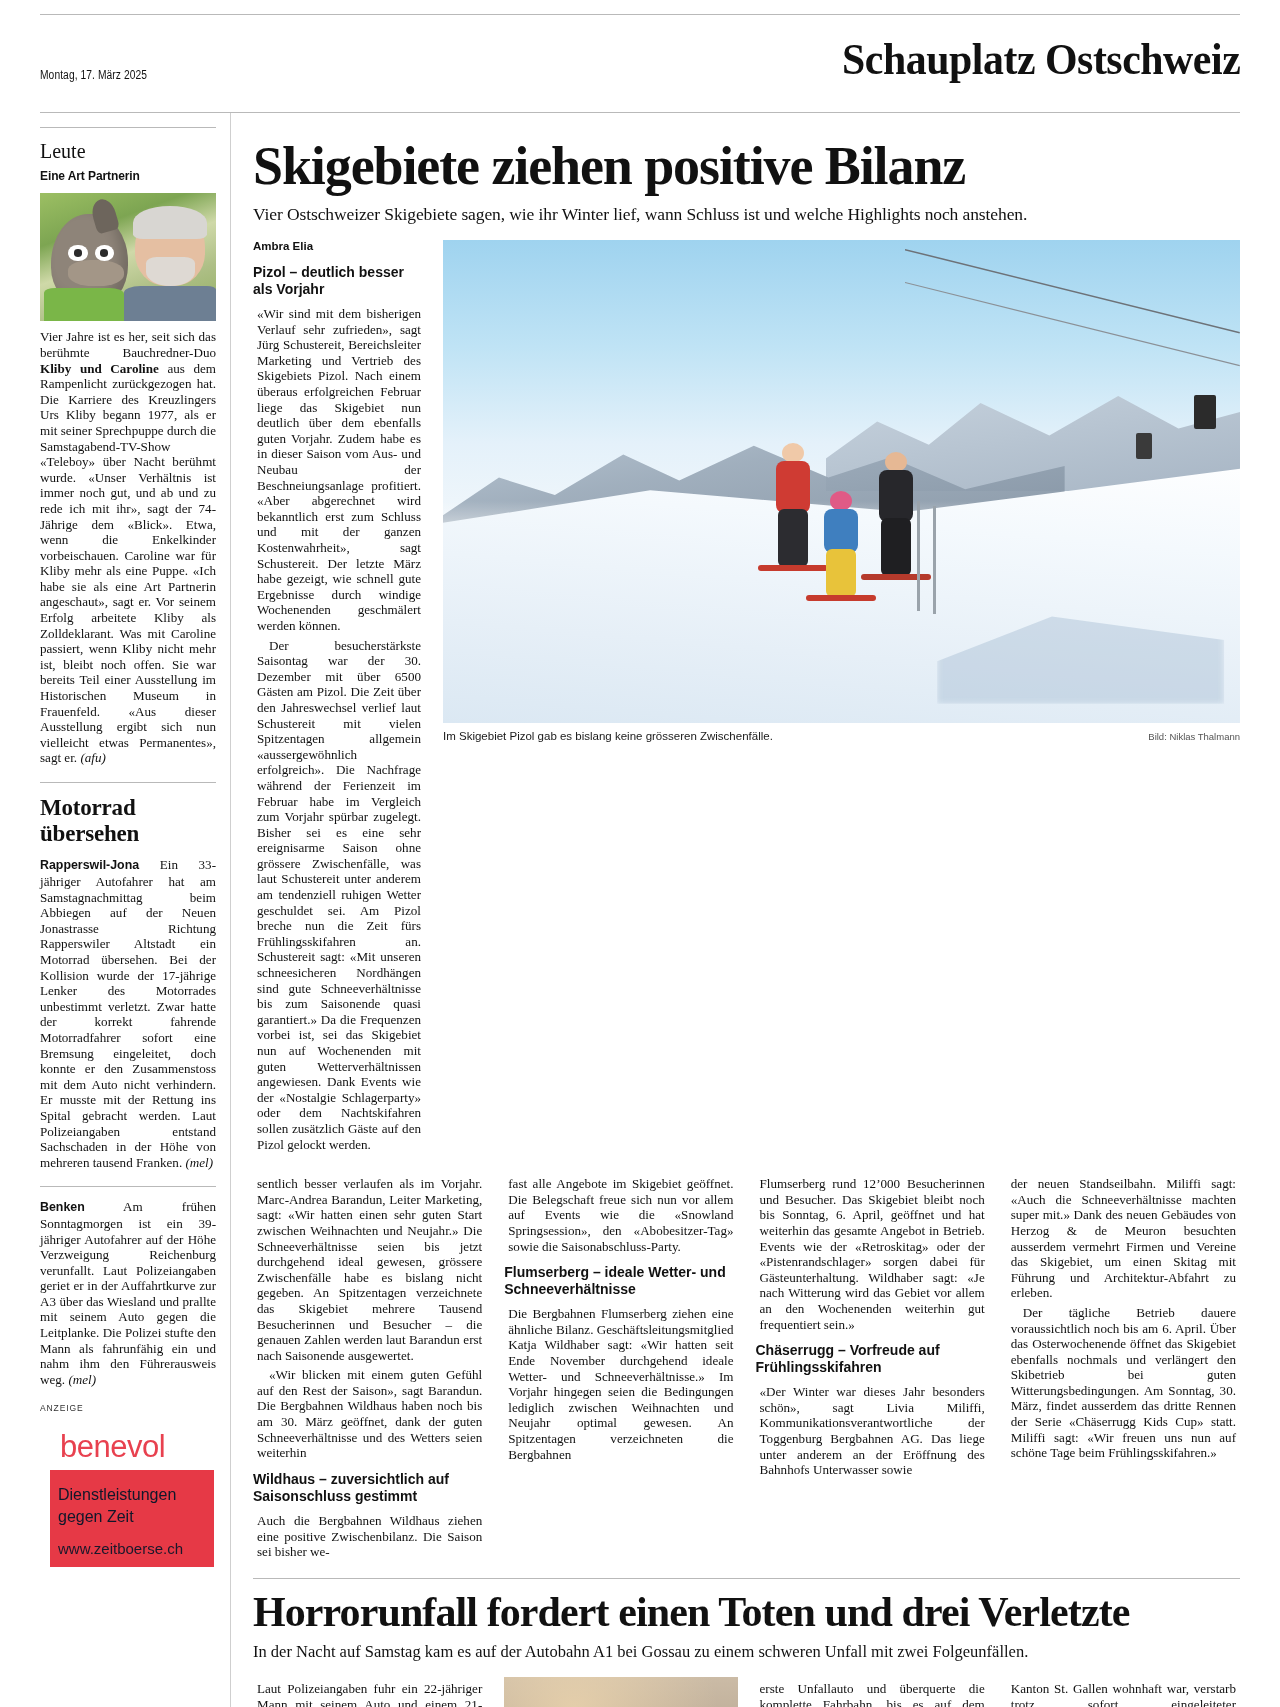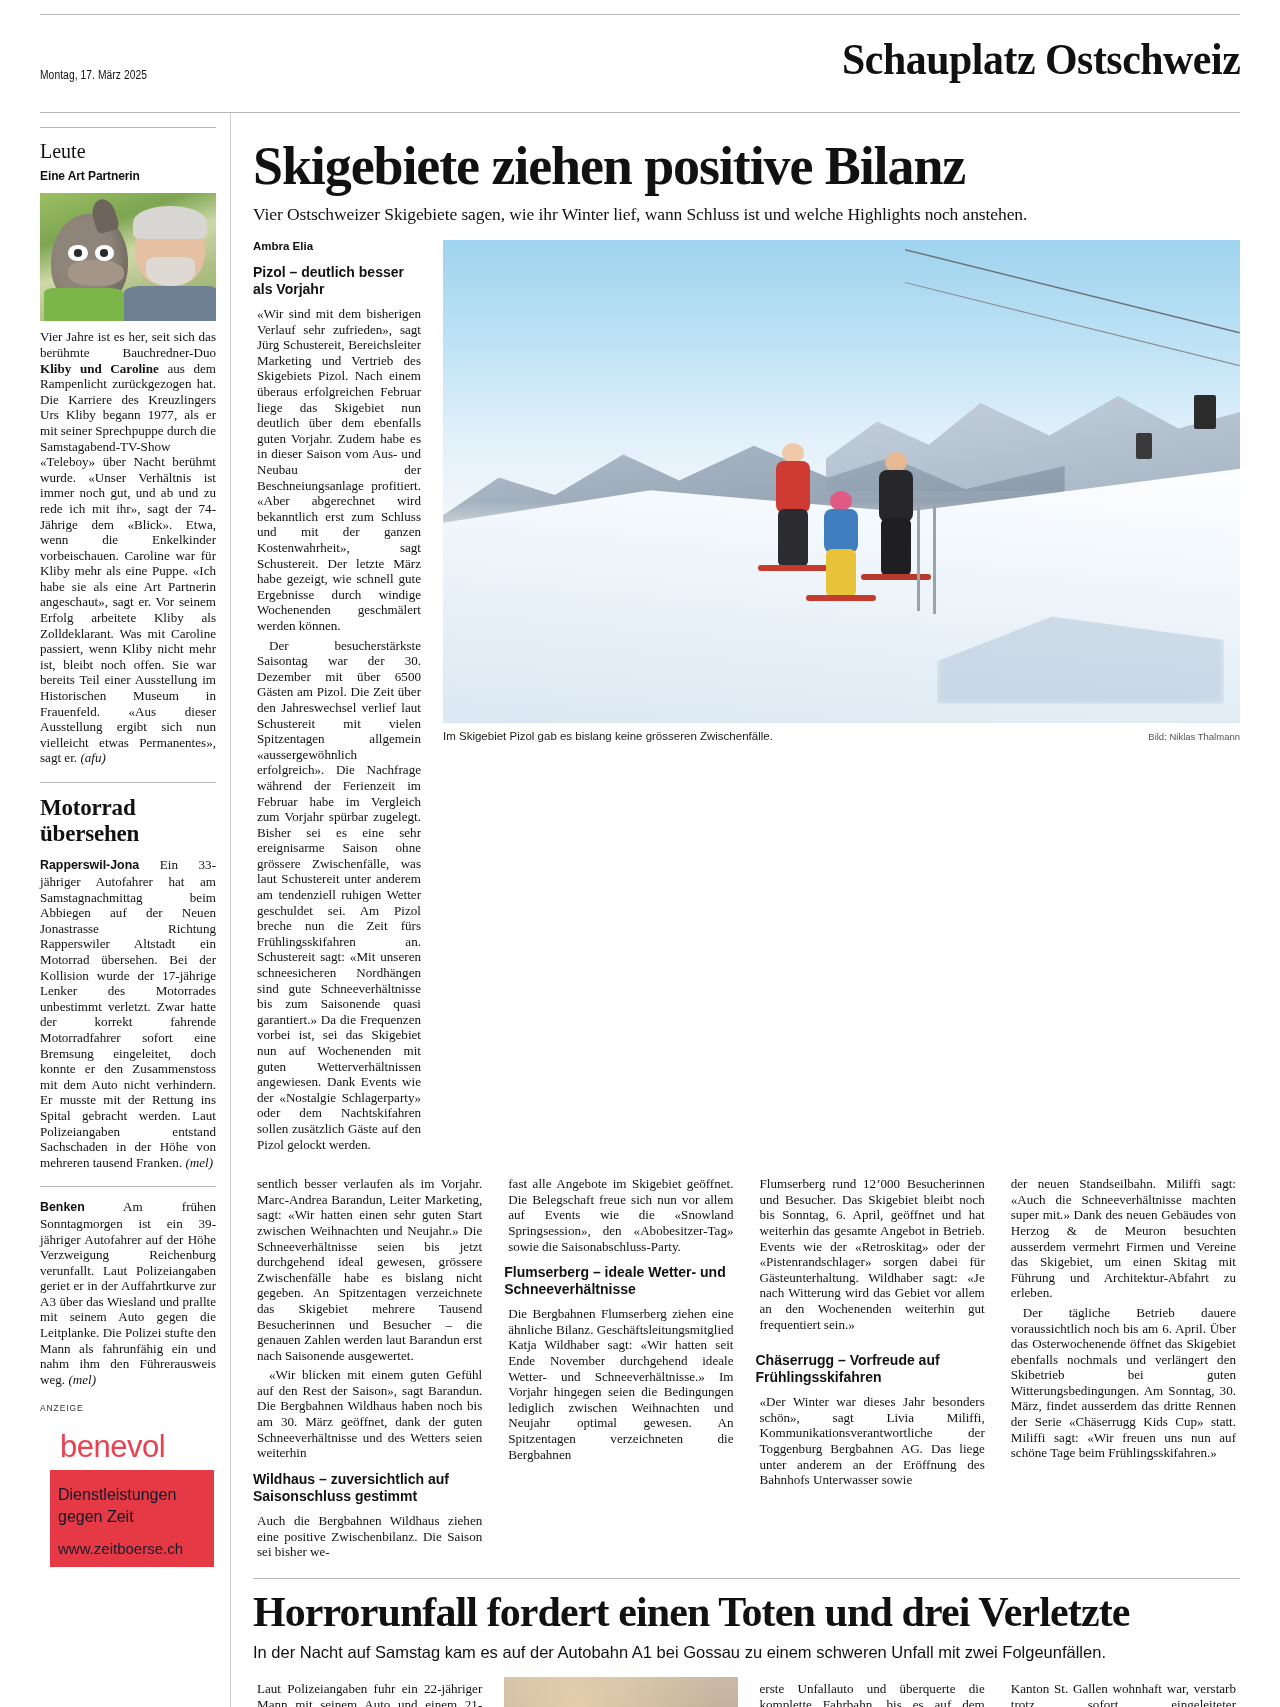--- a/index.html
+++ b/index.html
@@ -279,21 +279,21 @@
   .four-cols > .colx{ flex:1 1 0; min-width:0; }
 
   
   .art2{ margin-top:14px; }
   .headline-2{
     font-family:"Liberation Serif", serif;
     font-weight:700; font-size:42px; line-height:1.04;
     letter-spacing:-.9px; margin:12px 0 8px 0;
   }
   .deck2{
-    font-family:Liberation Sans, sans-serif;
+    font-family:Liberation Serif, serif;
     font-size:16.5px; line-height:1.25; margin:0 0 14px 0;
   }
   .art2-row{ display:flex; gap:18px; align-items:flex-start;}
   .art2-col{ flex:1 1 0; min-width:0;}
   .crash-photo{
     width:100%; height:335px; position:relative; overflow:hidden;
     background:linear-gradient(180deg,#c9b9a4 0%,#b5a characters 0%);
     background:linear-gradient(180deg,#cbbba6 0%,#a89781 40%,#8d8170 70%,#6f6658 100%);
   }
   .cp-car{
@@ -443,21 +443,21 @@
           </div>
 
           <div class="colx">
             <p class="col-text">fast alle Angebote im Skigebiet geöffnet. Die Belegschaft freue sich nun vor allem auf Events wie die «Snowland Springsession», den «Abobesitzer-Tag» sowie die Saisonabschluss-Party.</p>
             <h4 class="sub-head" style="margin-top:10px;">Flumserberg – ideale Wetter- und Schneeverhältnisse</h4>
             <p class="col-text">Die Bergbahnen Flumserberg ziehen eine ähnliche Bilanz. Geschäftsleitungsmitglied Katja Wildhaber sagt: «Wir hatten seit Ende November durchgehend ideale Wetter- und Schneeverhältnisse.» Im Vorjahr hingegen seien die Bedingungen lediglich zwischen Weihnachten und Neujahr optimal gewesen. An Spitzentagen verzeichneten die Bergbahnen</p>
           </div>
 
           <div class="colx">
             <p class="col-text">Flumserberg rund 12’000 Besucherinnen und Besucher. Das Skigebiet bleibt noch bis Sonntag, 6. April, geöffnet und hat weiterhin das gesamte Angebot in Betrieb. Events wie der «Retroskitag» oder der «Pistenrandschlager» sorgen dabei für Gästeunterhaltung. Wildhaber sagt: «Je nach Witterung wird das Gebiet vor allem an den Wochenenden weiterhin gut frequentiert sein.»</p>
-            <h4 class="sub-head" style="margin-top:20px;">Chäserrugg – Vorfreude auf Frühlingsskifahren</h4>
+            <h4 class="sub-head" style="margin-top:10px;">Chäserrugg – Vorfreude auf Frühlingsskifahren</h4>
             <p class="col-text">«Der Winter war dieses Jahr besonders schön», sagt Livia Miliffi, Kommunikationsverantwortliche der Toggenburg Bergbahnen AG. Das liege unter anderem an der Eröffnung des Bahnhofs Unterwasser sowie</p>
           </div>
 
           <div class="colx">
             <p class="col-text">der neuen Standseilbahn. Miliffi sagt: «Auch die Schneeverhältnisse machten super mit.» Dank des neuen Gebäudes von Herzog &amp; de Meuron besuchten ausserdem vermehrt Firmen und Vereine das Skigebiet, um einen Skitag mit Führung und Architektur-Abfahrt zu erleben.</p>
             <p class="col-text" style="text-indent:12px;">Der tägliche Betrieb dauere voraussichtlich noch bis am 6. April. Über das Osterwochenende öffnet das Skigebiet ebenfalls nochmals und verlängert den Skibetrieb bei guten Witterungsbedingungen. Am Sonntag, 30. März, findet ausserdem das dritte Rennen der Serie «Chäserrugg Kids Cup» statt. Miliffi sagt: «Wir freuen uns nun auf schöne Tage beim Frühlingsskifahren.»</p>
           </div>
         </div>
       </div>
 

